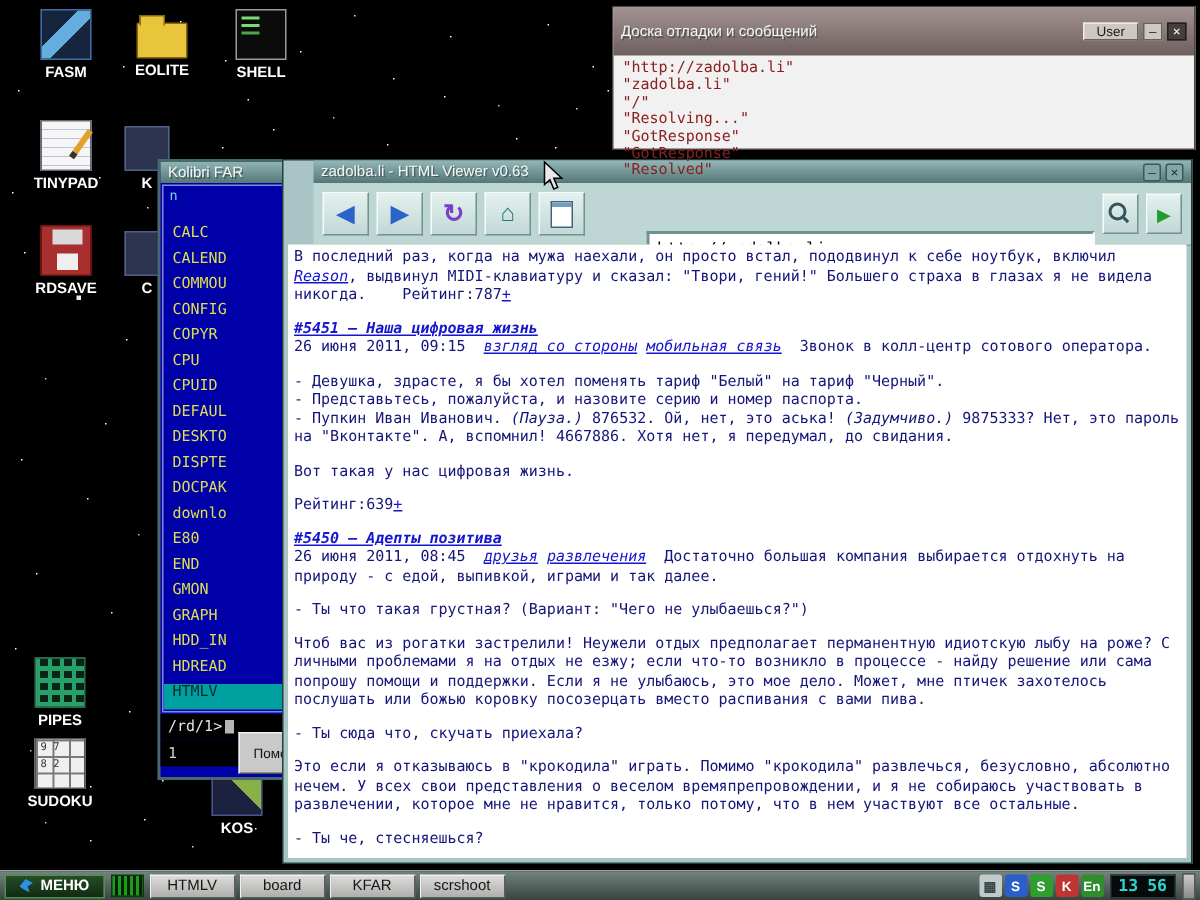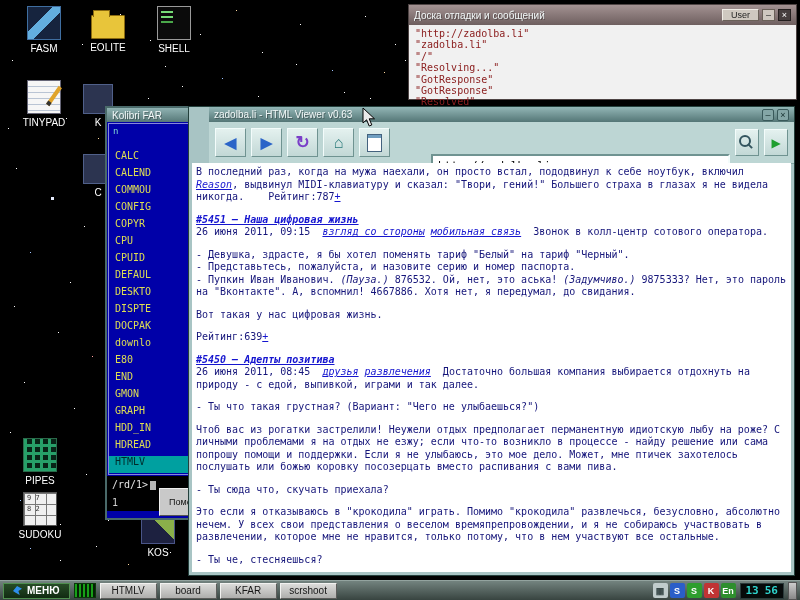--- a/index.html
+++ b/index.html
@@ -17,21 +17,21 @@
     14px 306px #fff,58px 332px #fff,92px 356px #ff9f9f,24px 382px #fff,74px 408px #fff,
     10px 432px #fff,44px 458px 0 1px #fff,86px 474px #fff,20px 500px #9fc3ff,60px 524px #fff,
     96px 546px #fff,128px 564px #ffd9a0,170px 552px #fff,108px 520px #fff,148px 98px #fff,
     182px 86px #fff,222px 78px #9fc3ff,258px 96px #fff,296px 64px #fff,344px 92px #fff,
     384px 72px #ffd9a0,150px 40px #fff,105px 88px #fff,38px 12px #fff,8px 128px #fff,
     185px 8px #fff,60px 560px #fff,30px 548px #9fc3ff,370px 98px #fff,405px 60px #fff;}
 
   
   .di{position:absolute;width:56px;text-align:center;}
   .art{width:34px;height:34px;margin:0 auto 3px;box-sizing:border-box;position:relative;}
-  .dlabel{font-size:10px;color:#fff;text-shadow:1px 1px 1px #000;white-space:nowrap;}
+  .dlabel{font-size:10px;color:#fff;text-shadow:1px 1px 1px #000;white-space:nowrap;font-weight:bold;}
   .art-fasm{background:#16243e;border:1px solid #3f6ea0;
      background-image:linear-gradient(135deg,transparent 38%,#63aede 38%,#63aede 58%,transparent 58%);}
   .art-folder{background:#e8c53a;border:1px solid #8a6a10;height:24px;margin-top:9px;border-radius:1px;}
   .art-folder::before{content:"";position:absolute;top:-6px;left:1px;width:15px;height:6px;
      background:#e8c53a;border:1px solid #8a6a10;border-bottom:none;}
   .art-shell{background:#0b0b0b;border:1px solid #9a9a9a;}
   .art-shell::before{content:"";position:absolute;left:3px;top:4px;width:12px;height:2px;background:#76dc76;
      box-shadow:0 5px 0 #76dc76,0 10px 0 #4aa84a;}
   .art-pad{background:#f6f6f6;border:1px solid #667;
      background-image:repeating-linear-gradient(#f6f6f6 0 5px,#b9c4d4 5px 6px);}
@@ -55,21 +55,21 @@
   .art-kos{background:#1d2140;border:1px solid #4a5588;
      background-image:linear-gradient(45deg,transparent 55%,#8ab04a 55%);}
 
   
   .tb{height:15px;display:flex;align-items:center;padding:0 5px;gap:3px;}
   .tb-title{font-size:10px;color:#f2f8f8;white-space:nowrap;overflow:hidden;text-shadow:1px 1px 0 rgba(0,0,0,.35);}
 
   
   #board-win{position:absolute;left:408px;top:4px;width:389px;height:96px;background:#f1f1f1;
      border:1px solid #4e4444;box-sizing:border-box;}
-  .board-tb{background:linear-gradient(#a39292,#6e5f5f);height:20px;}
+  .board-tb{background:linear-gradient(#a39292,#6e5f5f);height:32px;}
   .user-btn{height:12px;font-size:9px;line-height:9px;background:#cfc8c0;color:#1e1e1e;padding:0 8px;
      border:1px solid;border-color:#f0ece6 #6a6058 #6a6058 #f0ece6;}
   .bd-min,.bd-close{width:13px;height:12px;font-size:9px;line-height:11px;text-align:center;box-sizing:border-box;}
   .bd-min{background:#cfc8c0;border:1px solid #6a6058;color:#2e2e2e;}
   .bd-close{background:#463e3e;border:1px solid #241f1f;color:#fff;}
   .board-body{padding:3px 6px;font:10px/11.4px "DejaVu Sans Mono",monospace;color:#8c2020;}
 
   
   #kfar-win{position:absolute;left:105px;top:106px;width:536px;height:410px;background:#0000a8;
      border:2px solid #4a6a6a;box-sizing:content-box;}
@@ -160,20 +160,24 @@
     <div class="dlabel">SHELL</div>
   </div>
   <div class="di" style="left:16px;top:80px">
     <div class="art art-pad"></div>
     <div class="dlabel">TINYPAD</div>
   </div>
   <div class="di" style="left:70px;top:84px">
     <div class="art art-hid"></div>
     <div class="dlabel">K</div>
   </div>
+  <div class="di" style="left:16px;top:150px">
+    <div class="art art-rd"></div>
+    <div class="dlabel">RDSAVE</div>
+  </div>
   <div class="di" style="left:70px;top:154px">
     <div class="art art-hid"></div>
     <div class="dlabel">C</div>
   </div>
   <div class="di" style="left:12px;top:438px">
     <div class="art art-pipes"></div>
     <div class="dlabel">PIPES</div>
   </div>
   <div class="di" style="left:12px;top:492px">
     <div class="art art-sudoku"></div>

